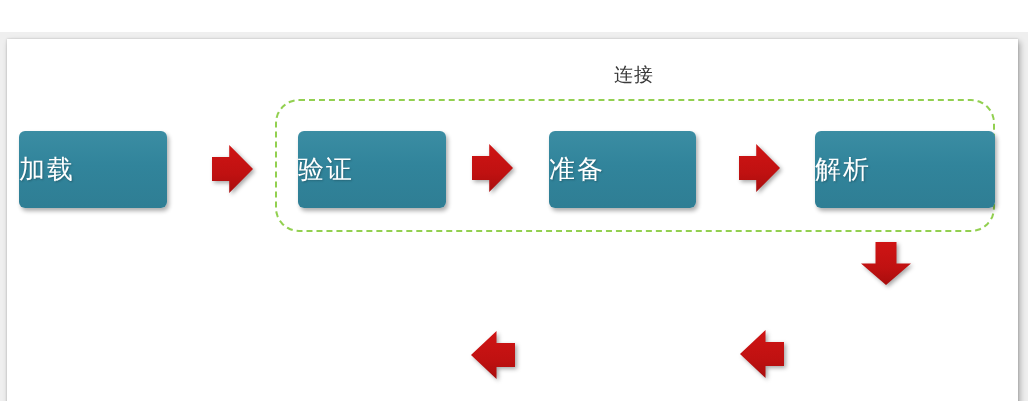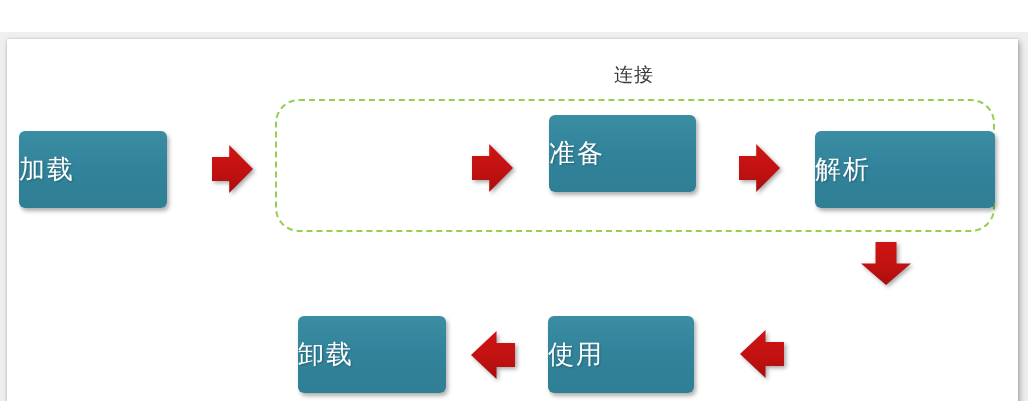--- a/index.html
+++ b/index.html
@@ -56,21 +56,21 @@
   }
   .node .node-label {
     color: #ffffff;
     font-size: 26px;
     letter-spacing: 2px;
     text-shadow: 1px 1px 2px rgba(0,0,0,0.25);
     white-space: nowrap;
   }
   .n-load       { left: 19px;  top: 99px;  width: 148px; }
   .n-verify     { left: 298px; top: 99px;  width: 148px; }
-  .n-prepare    { left: 549px; top: 83px;  width: 147px; }
+  .n-prepare    { left: 549px; top: 99px;  width: 147px; }
   .n-resolve    { left: 815px; top: 99px;  width: 180px; }
   .n-initialize { left: 813px; top: 284px; width: 150px; }
   .n-use        { left: 548px; top: 284px; width: 146px; }
   .n-unload     { left: 298px; top: 284px; width: 148px; }
 
   .arrow {
     position: absolute;
     filter: drop-shadow(2px 2px 2px rgba(0,0,0,0.35));
   }
   .arrow .shape {
@@ -99,33 +99,30 @@
 
 <div class="canvas">
   <div class="page"></div>
 
   <div class="group-label">连接</div>
   <div class="group-outline"></div>
 
   <div class="node n-load">
     <span class="node-label">加载</span>
   </div>
+  <div class="node n-verify">
+    <span class="node-label">验证</span>
+  </div>
   <div class="node n-prepare">
     <span class="node-label">准备</span>
   </div>
   <div class="node n-resolve">
     <span class="node-label">解析</span>
   </div>
 
-  <div class="node n-use">
-    <span class="node-label">使用</span>
-  </div>
-  <div class="node n-unload">
-    <span class="node-label">卸载</span>
-  </div>
 
   <div class="arrow right a1">
       <div class="shape"></div>
     </div>
   <div class="arrow right a2">
       <div class="shape"></div>
     </div>
   <div class="arrow right a3">
       <div class="shape"></div>
     </div>

